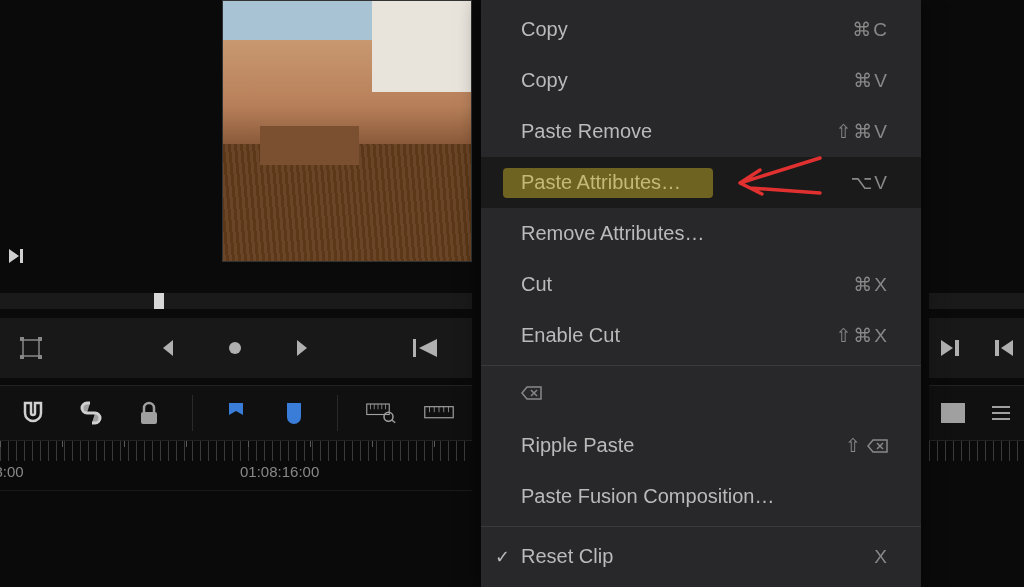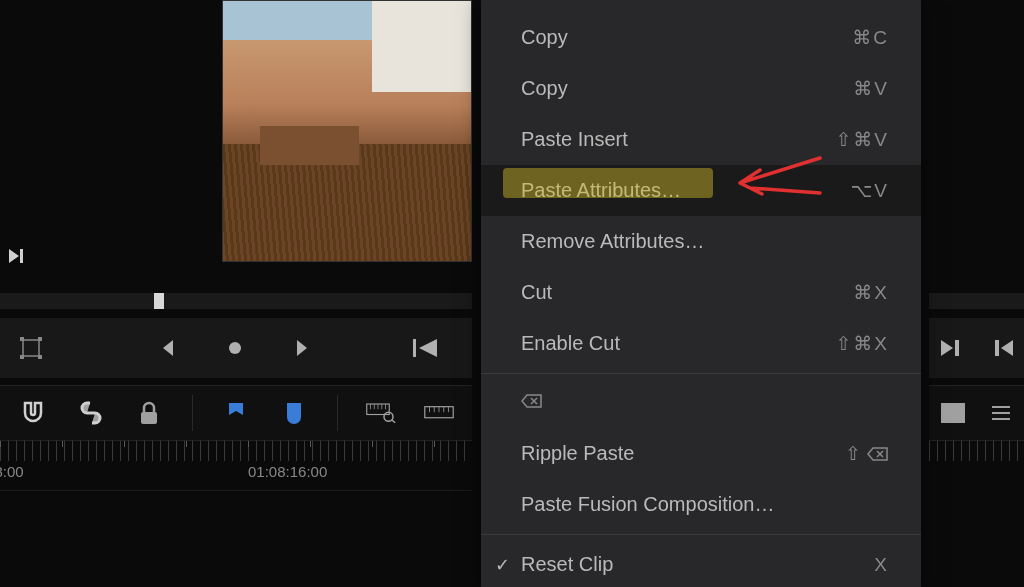--- a/index.html
+++ b/index.html
@@ -231,21 +231,21 @@
 
   
   .context-menu {
     position: absolute;
     left: 481px;
     top: 0;
     width: 440px;
     height: 587px;
     background: #28282a;
     box-shadow: 0 4px 20px rgba(0,0,0,0.6);
-    padding-top: 12px;
+    padding-top: 4px;
   }
   .menu-item {
     display: flex;
     align-items: center;
     justify-content: space-between;
     padding: 14px 32px 14px 40px;
     font-size: 20px;
     color: #bababa;
     cursor: default;
     position: relative;
@@ -405,21 +405,21 @@
         <line x1="25" y1="1" x2="25" y2="8" stroke="#a0a0a0"></line>
         <line x1="31" y1="1" x2="31" y2="8" stroke="#a0a0a0"></line>
       </svg>
   </div>
 </div>
 
 <div class="ruler">
   <div class="ticks"></div>
   <div class="ticks-major"></div>
   <div class="tc-label" style="left:-18px">:08:00</div>
-  <div class="tc-label" style="left:248px">01:08:16:00</div>
+  <div class="tc-label" style="left:240px">01:08:16:00</div>
 </div>
 
 <div class="right-scrubber"></div>
 
 <div class="right-controls">
   <div class="ctrl-icon">
     <svg width="24" height="20" viewBox="0 0 24 20" fill="#b0b0b0">
         <path d="M2 2 L14 10 L2 18 Z M16 2 H20 V18 H16 Z"></path>
       </svg>
   </div>
@@ -453,21 +453,21 @@
 <div class="context-menu">
   <div class="menu-item">
     <span>Copy</span>
     <span class="shortcut">⌘C</span>
   </div>
   <div class="menu-item">
     <span>Copy</span>
     <span class="shortcut">⌘V</span>
   </div>
   <div class="menu-item">
-    <span>Paste Insert</span>
+    <span>Paste Remove</span>
     <span class="shortcut">⇧⌘V</span>
   </div>
   <div class="menu-item highlighted">
     <span>Paste Attributes…</span>
     <span class="shortcut">⌥V</span>
   </div>
   <div class="menu-item">
     <span>Remove Attributes…</span>
     <span class="shortcut"></span>
   </div>

